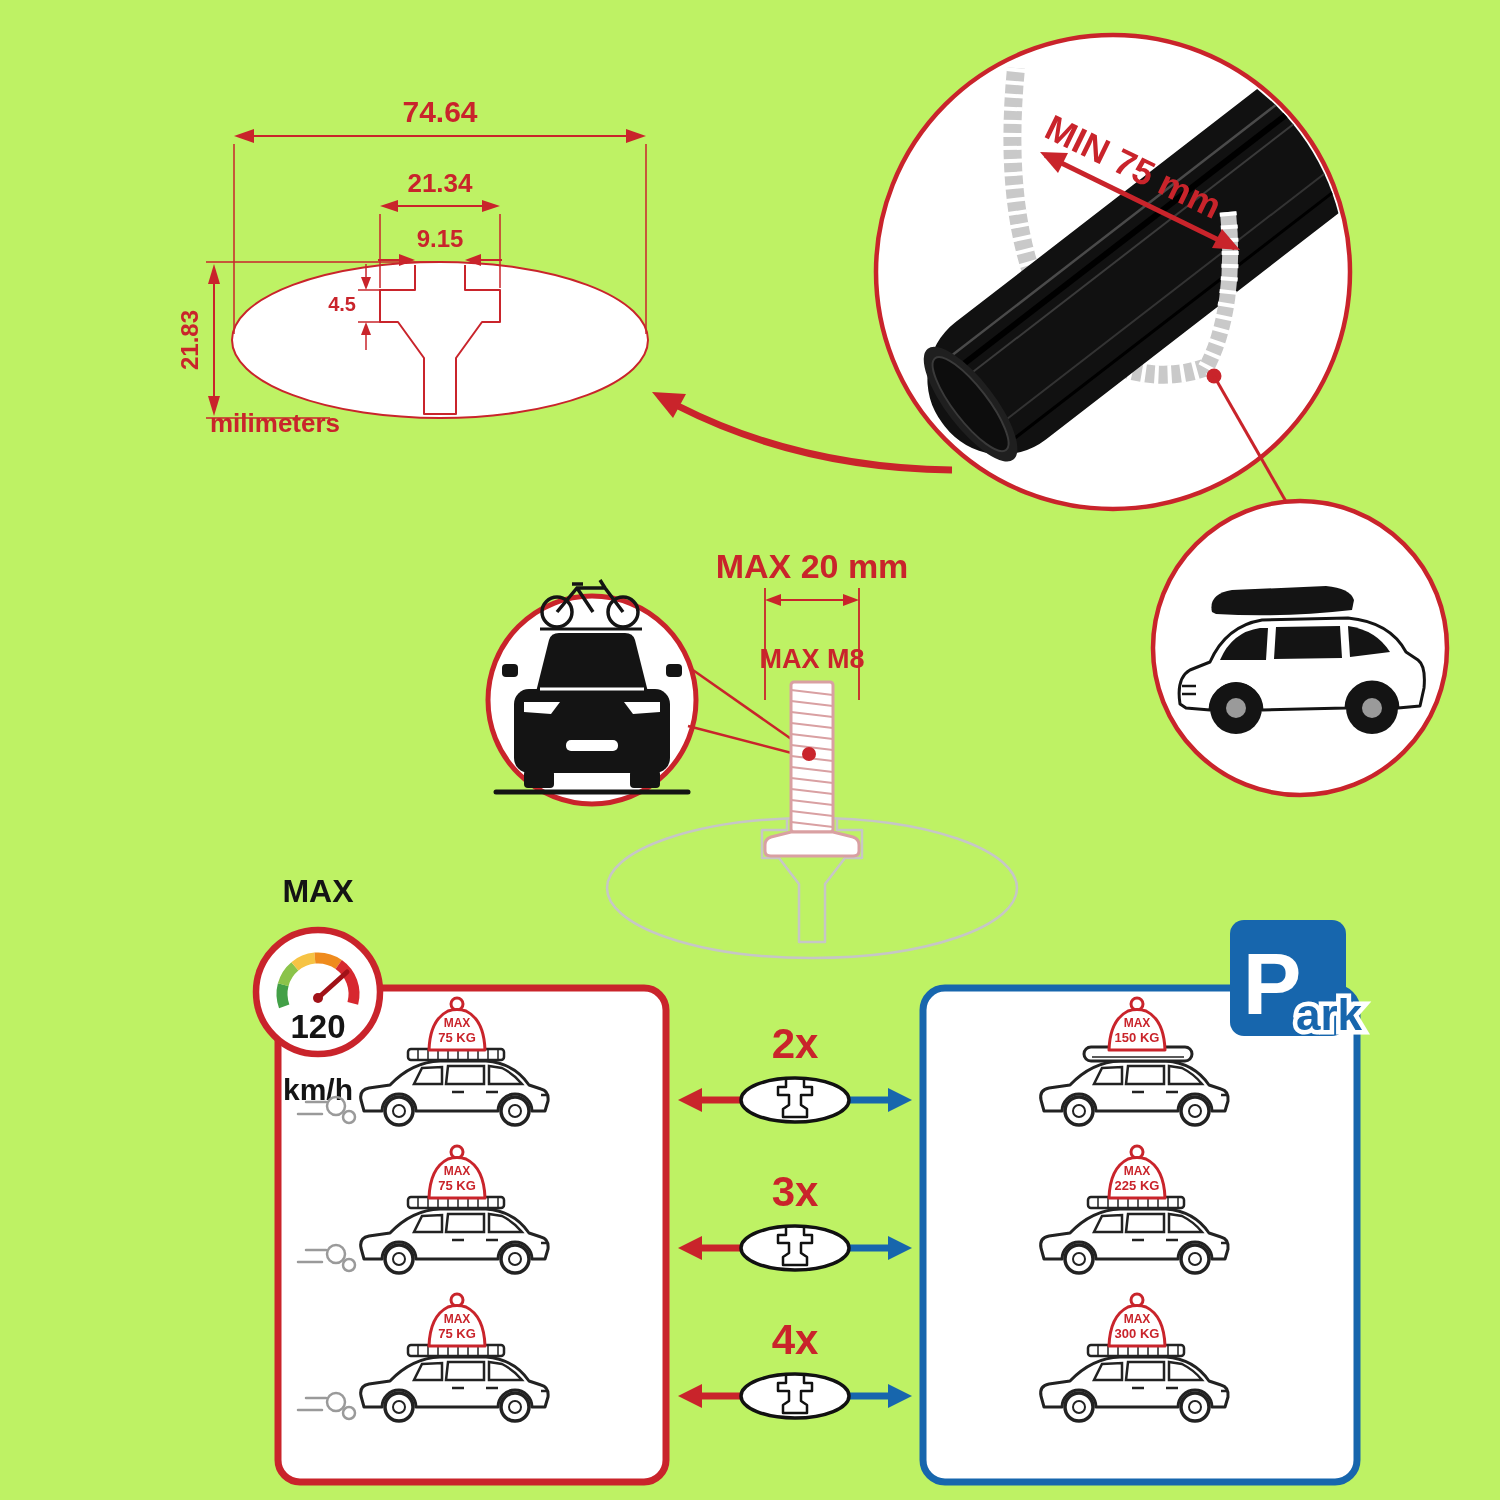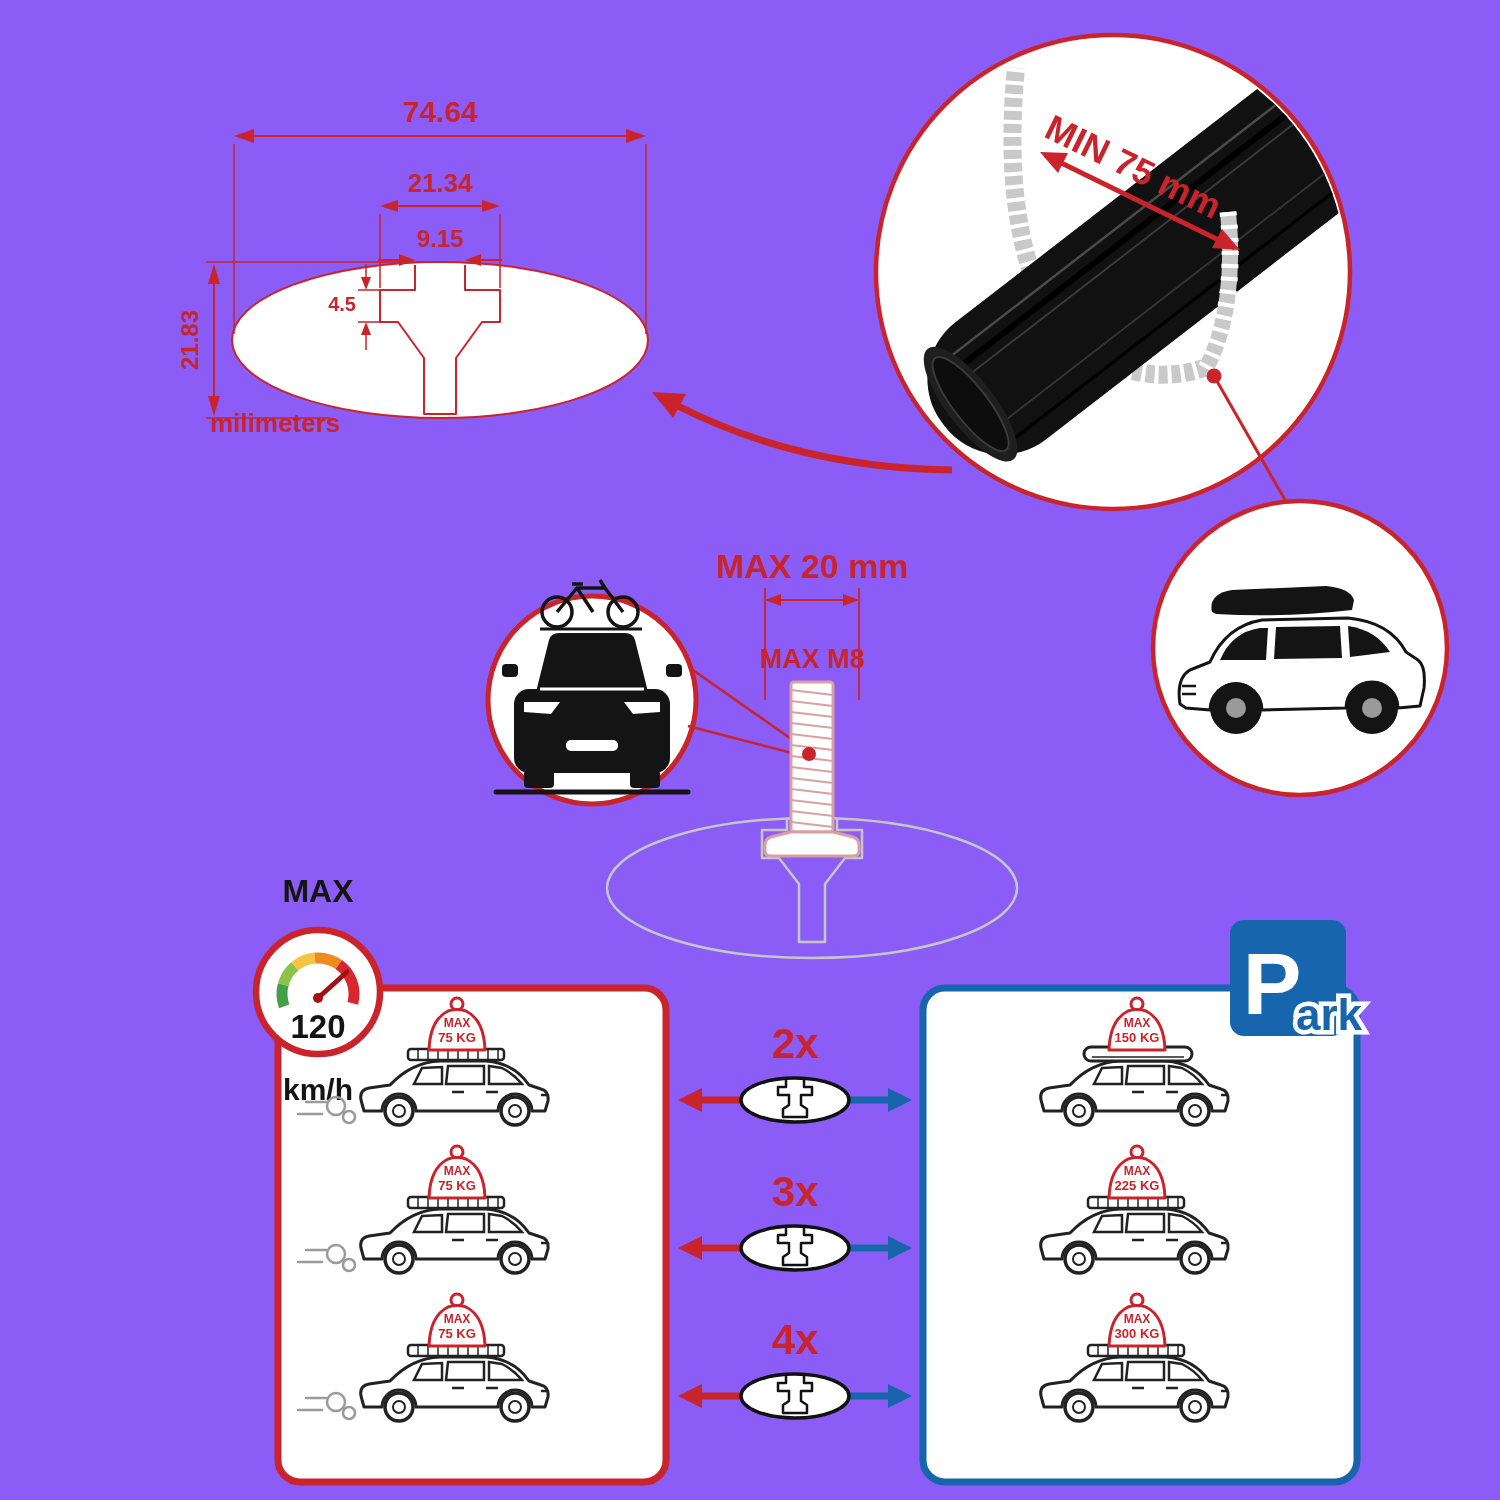--- a/index.html
+++ b/index.html
@@ -1,16 +1,16 @@
 <!DOCTYPE html>
 <html><head>
 <meta charset="utf-8">
 <style>
   html,body{margin:0;padding:0;background:#fff;}
-  .stage{position:relative;width:1500px;height:1500px;background:#8b5cf6;overflow:hidden;}
+  .stage{position:relative;width:1500px;height:1500px;background:#bef264;overflow:hidden;}
   svg{display:block;}
   text{font-family:"Liberation Sans",sans-serif;}
   .dim{fill:#c9242b;font-weight:700;}
   .tag-t{fill:#c9242b;font-weight:700;font-size:12px;text-anchor:middle;}
   .tag-v{fill:#c9242b;font-weight:700;font-size:13px;text-anchor:middle;}
   .mult{fill:#c9242b;font-weight:700;font-size:42px;text-anchor:middle;}
   .blk{fill:#141414;font-weight:700;text-anchor:middle;}
 </style>
 </head>
 <body>

